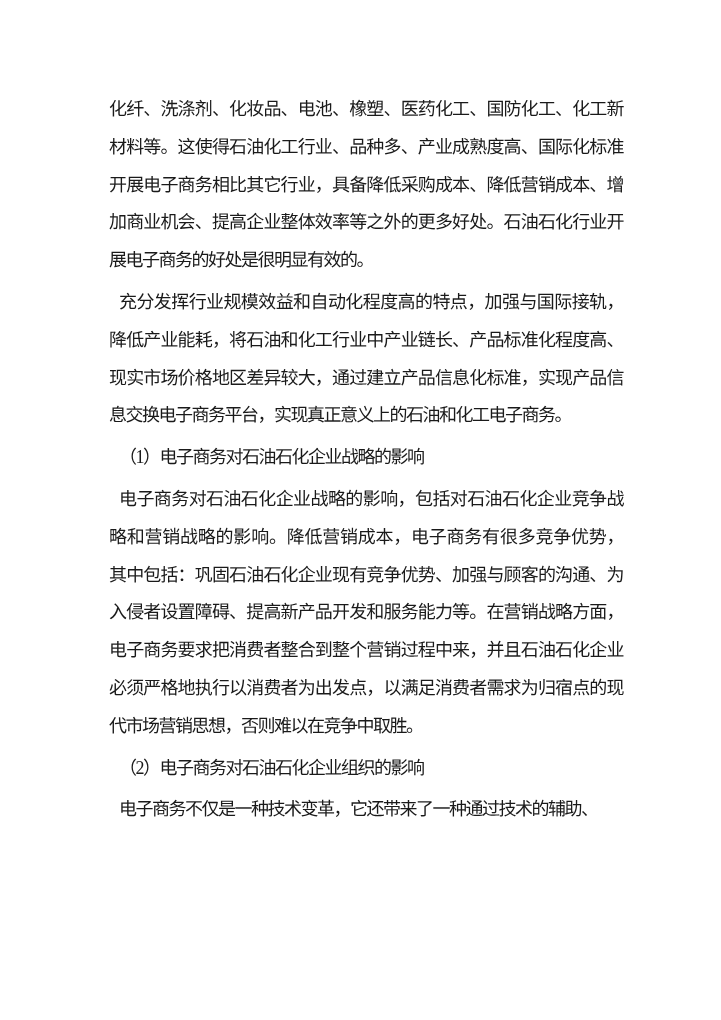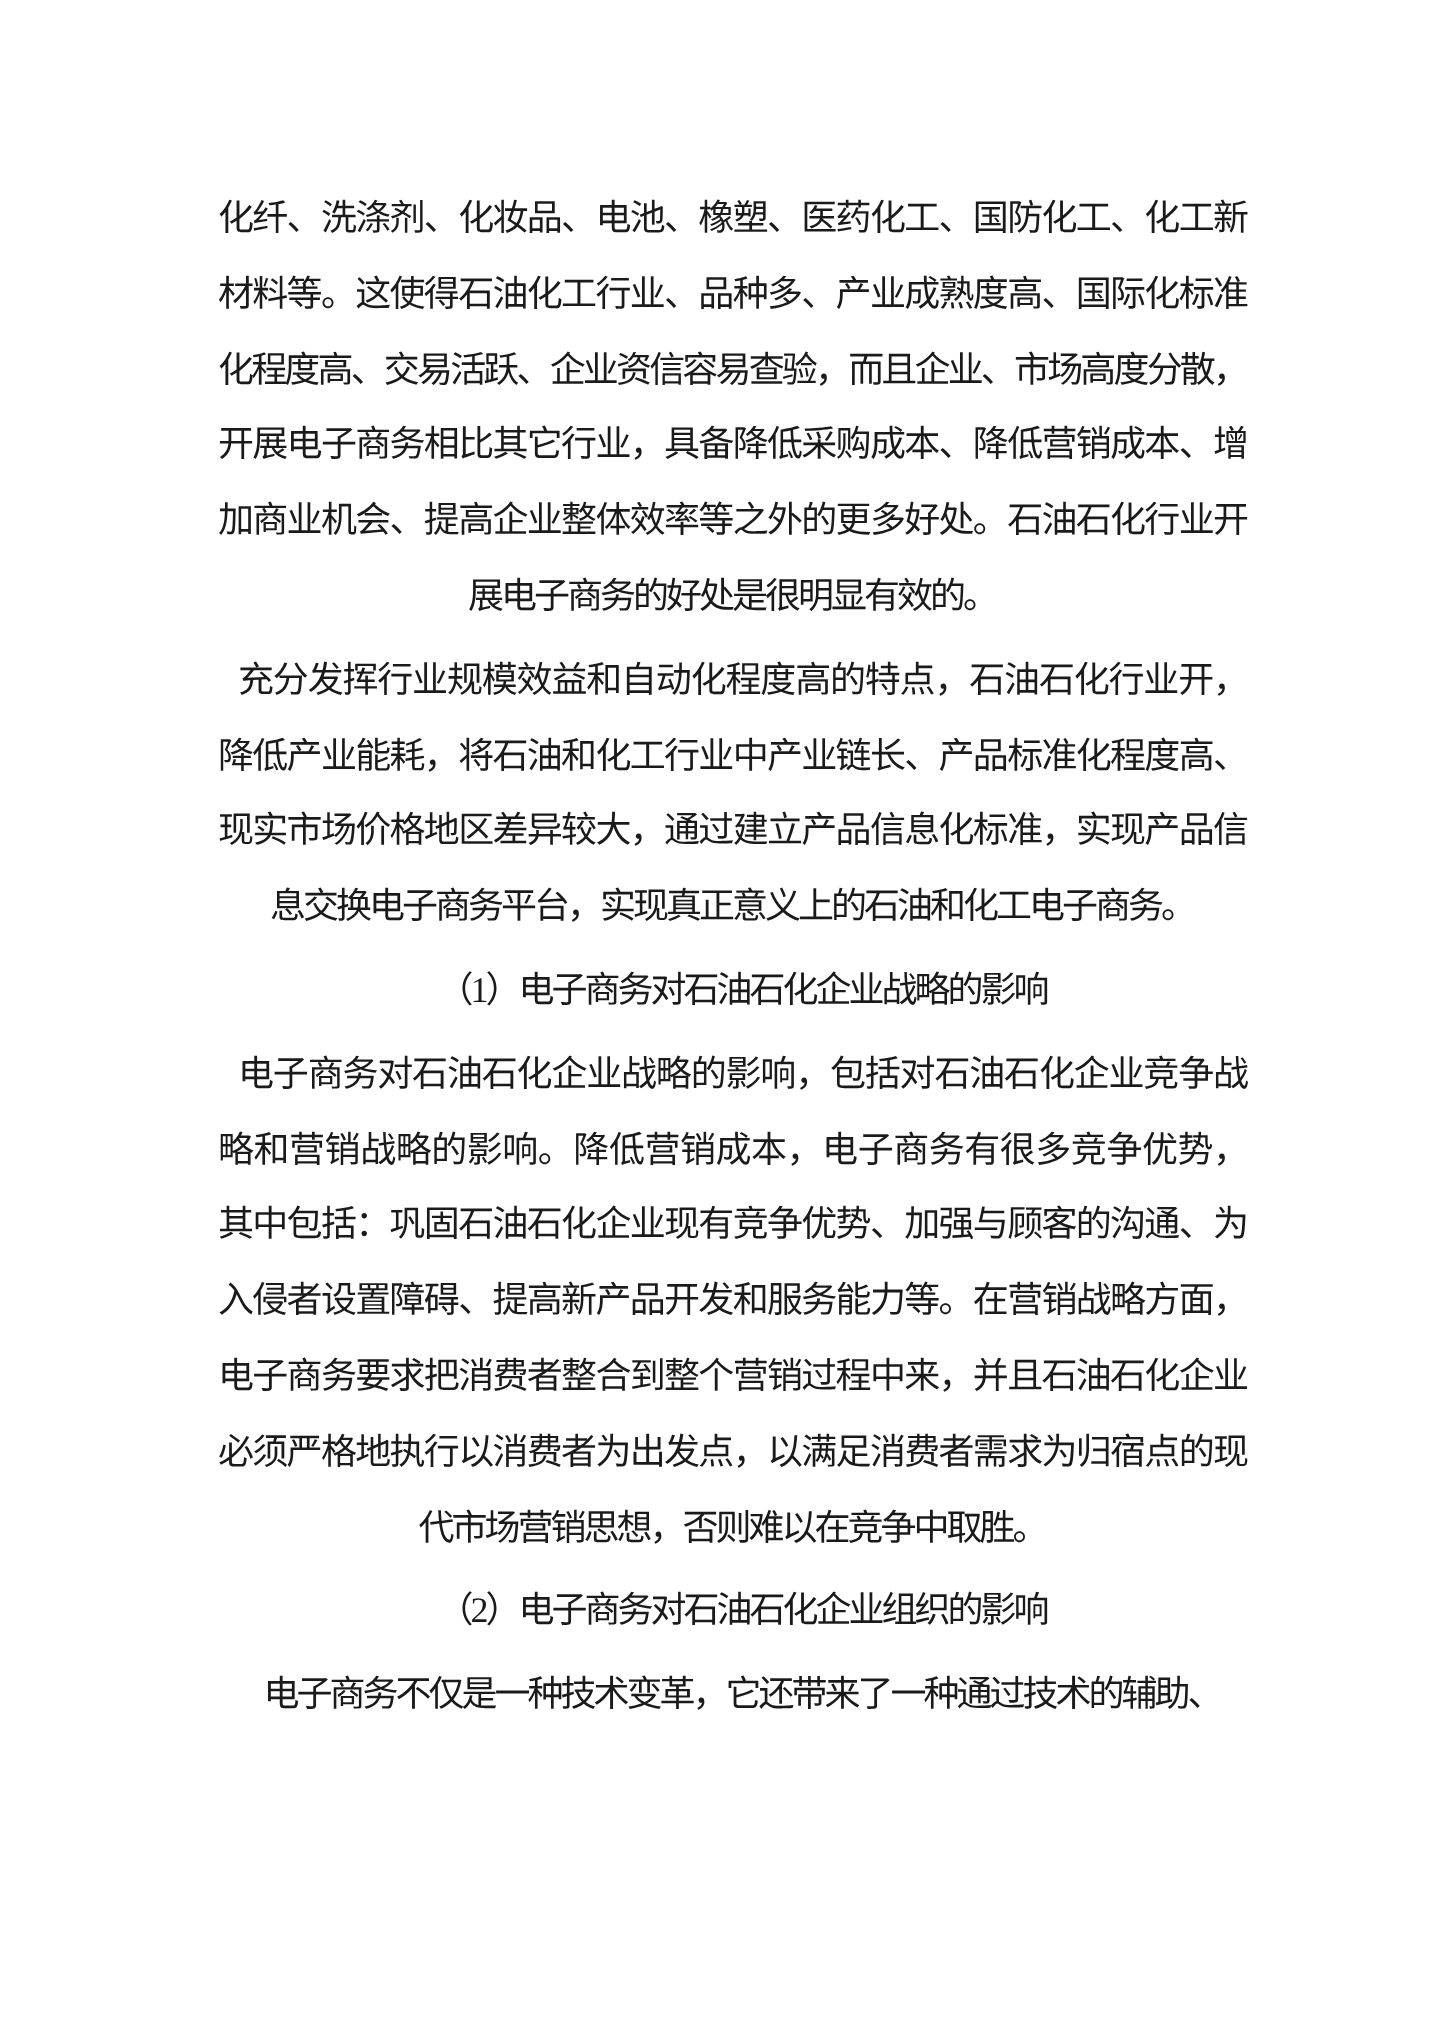--- a/index.html
+++ b/index.html
@@ -26,44 +26,43 @@
     height: 37.8px;
     overflow: visible;
   }
   
   .line.full {
     text-align: justify;
     text-align-last: justify;
   }
   
   .line.end {
-    text-align: center;
+    text-align: left;
   }
   
   .indent .line:first-child,
   .line.indent {
     text-indent: 10px;
   }
 </style>
 </head>
 <body>
 
 <div class="page">
 
   <div class="para">
     <div class="line full">化纤、洗涤剂、化妆品、电池、橡塑、医药化工、国防化工、化工新</div>
     <div class="line full">材料等。这使得石油化工行业、品种多、产业成熟度高、国际化标准</div>
-    <div class="line full">化程度高、交易活跃、企业资信容易查验，而且企业、市场高度分散，</div>
     <div class="line full">开展电子商务相比其它行业，具备降低采购成本、降低营销成本、增</div>
     <div class="line full">加商业机会、提高企业整体效率等之外的更多好处。石油石化行业开</div>
     <div class="line end">展电子商务的好处是很明显有效的。</div>
   </div>
 
   <div class="para indent">
-    <div class="line full">充分发挥行业规模效益和自动化程度高的特点，石油石化行业开，</div>
+    <div class="line full">充分发挥行业规模效益和自动化程度高的特点，加强与国际接轨，</div>
     <div class="line full">降低产业能耗，将石油和化工行业中产业链长、产品标准化程度高、</div>
     <div class="line full">现实市场价格地区差异较大，通过建立产品信息化标准，实现产品信</div>
     <div class="line end">息交换电子商务平台，实现真正意义上的石油和化工电子商务。</div>
   </div>
 
 
   <div class="para indent">
     <div class="line end">（1）电子商务对石油石化企业战略的影响</div>
   </div>
 

